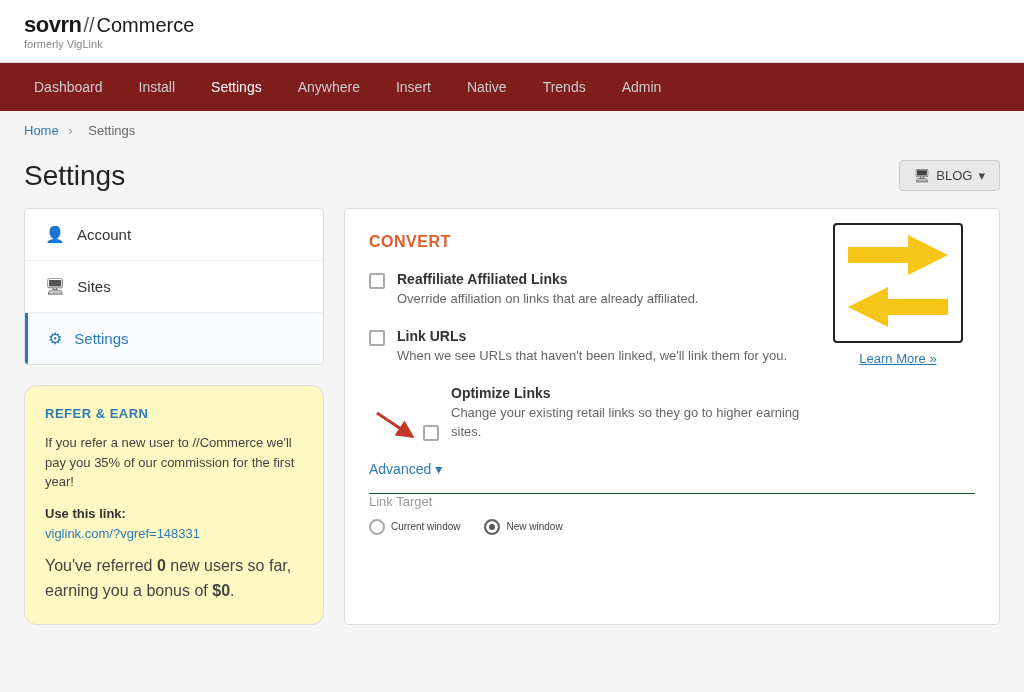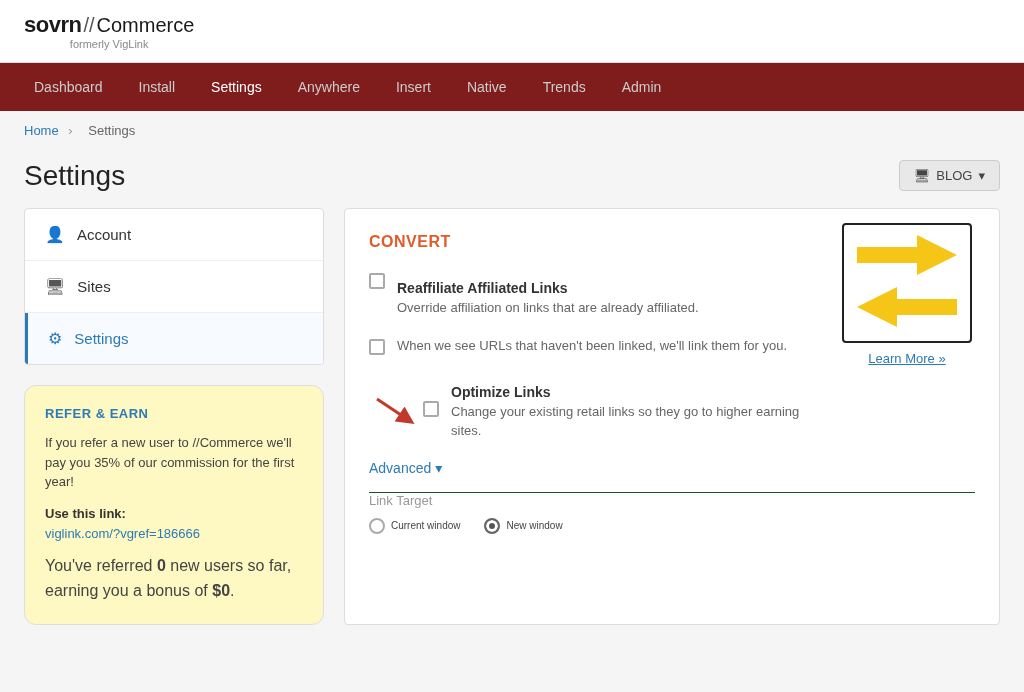--- a/index.html
+++ b/index.html
@@ -5,21 +5,21 @@
     * { box-sizing: border-box; margin: 0; padding: 0; }
     body { font-family: -apple-system, BlinkMacSystemFont, 'Segoe UI', Helvetica, Arial, sans-serif; background: #f5f5f5; font-size: 14px; color: #333; }
 
     
     .logo-bar { background: #fff; padding: 12px 24px; border-bottom: 1px solid #ddd; display: flex; align-items: center; }
     .logo-text { display: flex; flex-direction: column; }
     .logo-main { display: flex; align-items: baseline; gap: 2px; }
     .logo-sovrn { font-weight: 900; font-size: 22px; color: #1a1a1a; letter-spacing: -0.5px; }
     .logo-slash { font-size: 20px; color: #555; font-weight: 300; }
     .logo-commerce { font-size: 20px; color: #1a1a1a; font-weight: 400; }
-    .logo-formerly { font-size: 11px; color: #888; text-align: center; }
+    .logo-formerly { font-size: 11px; color: #888; }
 
     
     .nav-bar { background: #7f1d1d; display: flex; align-items: center; padding: 0 16px; }
     .nav-item { color: #ccc; padding: 16px 18px; cursor: pointer; font-size: 14px; white-space: nowrap; }
     .nav-item.active { color: #fff; }
 
     
     .breadcrumb { padding: 12px 24px; background: #f5f5f5; font-size: 13px; }
     .breadcrumb a { color: #2c7bb6; text-decoration: none; }
     .breadcrumb span { color: #999; margin: 0 6px; }
@@ -53,25 +53,25 @@
     .refer-stats strong { font-weight: 700; }
 
     
     .content-panel { flex: 1; background: #fff; border: 1px solid #ddd; border-radius: 4px; padding: 24px; }
     .section-title { color: #e05c2a; font-weight: 700; font-size: 16px; letter-spacing: 0.5px; margin-bottom: 20px; }
 
     
     .setting-row { display: flex; align-items: flex-start; gap: 12px; margin-bottom: 20px; }
     .setting-checkbox { margin-top: 2px; width: 16px; height: 16px; border: 2px solid #aaa; border-radius: 2px; flex-shrink: 0; cursor: pointer; background: #fff; }
     .setting-info { flex: 1; }
-    .setting-label { font-weight: 700; font-size: 14px; color: #333; margin-bottom: 3px; margin-top: 9px; }
+    .setting-label { font-weight: 700; font-size: 14px; color: #333; margin-bottom: 3px; }
     .setting-desc { font-size: 13px; color: #666; line-height: 1.4; }
 
     
-    .illustration { float: right; margin: -10px 3px 20px 20px; }
+    .illustration { float: right; margin: -10px 12px 20px 20px; }
     .swap-icon { width: 130px; height: 120px; border: 2px solid #222; border-radius: 4px; display: flex; flex-direction: column; align-items: center; justify-content: center; gap: 8px; background: #fff; }
     .learn-more { display: block; text-align: center; color: #2c7bb6; font-size: 13px; margin-top: 8px; cursor: pointer; }
 
     
     .advanced-btn { background: none; border: none; color: #2c7bb6; cursor: pointer; font-size: 14px; display: flex; align-items: center; gap: 4px; padding: 0; margin-bottom: 16px; }
 
     
     .link-target-section { border-top: 1px solid #14532d; }
     .link-target-label { color: #999; font-size: 13px; margin-bottom: 10px; }
     .radio-group { display: flex; align-items: center; gap: 24px; }
@@ -134,21 +134,21 @@
       <div class="sidebar-item active">
         <span class="sidebar-icon">⚙</span>
         <span>Settings</span>
       </div>
     </div>
 
     <div class="refer-card">
       <div class="refer-title">REFER &amp; EARN</div>
       <p class="refer-text">If you refer a new user to //Commerce we'll pay you 35% of our commission for the first year!</p>
       <div class="refer-link-label">Use this link:</div>
-      <a href="#" class="refer-link">viglink.com/?vgref=186666</a>
+      <a href="#" class="refer-link">viglink.com/?vgref=148331</a>
       <div class="refer-stats">
         <span>You've referred </span><strong>0</strong><span> new users so far, earning you a bonus of </span><strong>$0</strong><span>.</span>
       </div>
     </div>
   </div>
 
   <div class="content-panel">
 
     <div class="illustration">
       <div class="swap-icon">
@@ -169,25 +169,26 @@
       <div class="setting-checkbox"></div>
       <div class="setting-info">
         <div class="setting-label">Reaffiliate Affiliated Links</div>
         <div class="setting-desc">Override affiliation on links that are already affiliated.</div>
       </div>
     </div>
 
     <div class="setting-row">
       <div class="setting-checkbox"></div>
       <div class="setting-info">
+        <div class="setting-label">Link URLs</div>
         <div class="setting-desc">When we see URLs that haven't been linked, we'll link them for you.</div>
       </div>
     </div>
 
-    <div style="display:flex; align-items:center; gap:0; margin-bottom:20px;">
+    <div style="display:flex; align-items:flex-end; gap:0; margin-bottom:20px;">
 
       <div style="display:flex; align-items:center; padding-top:2px; margin-right:4px;">
         <svg width="50" height="36" viewBox="0 0 50 36">
           <line x1="8" y1="8" x2="38" y2="28" stroke="#c0392b" stroke-width="3" marker-end="url(#arrowhead)"></line>
           <defs>
             <marker id="arrowhead" markerWidth="6" markerHeight="6" refX="3" refY="3" orient="auto">
               <path d="M0,0 L6,3 L0,6 Z" fill="#c0392b"></path>
             </marker>
           </defs>
         </svg>

